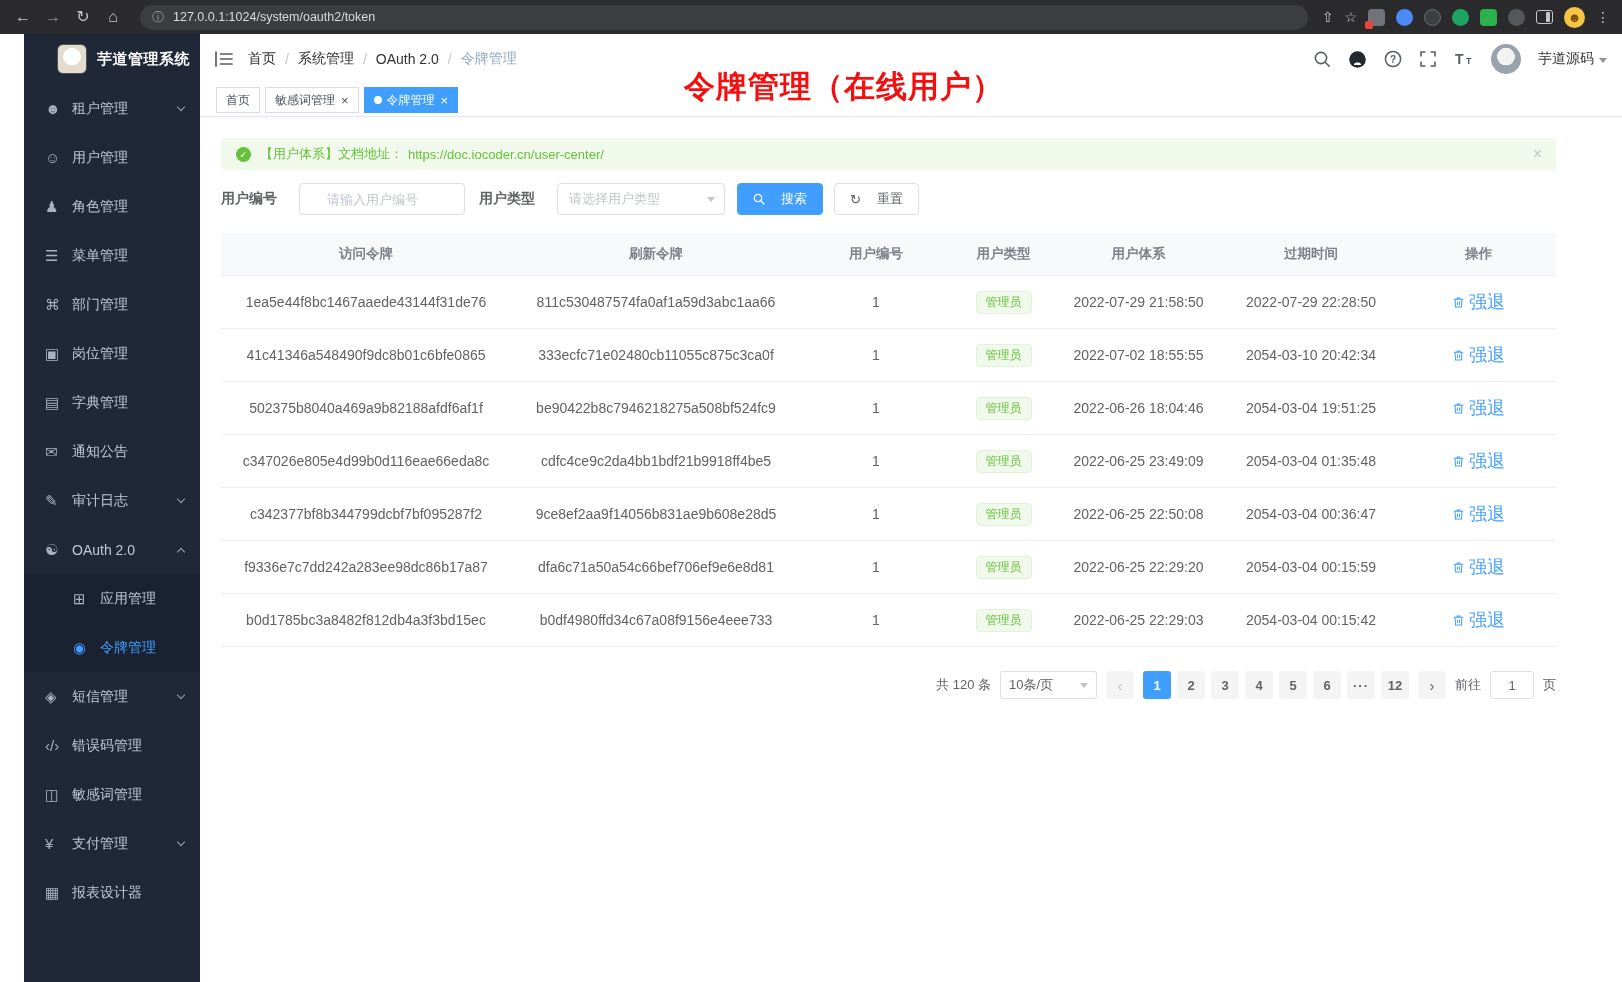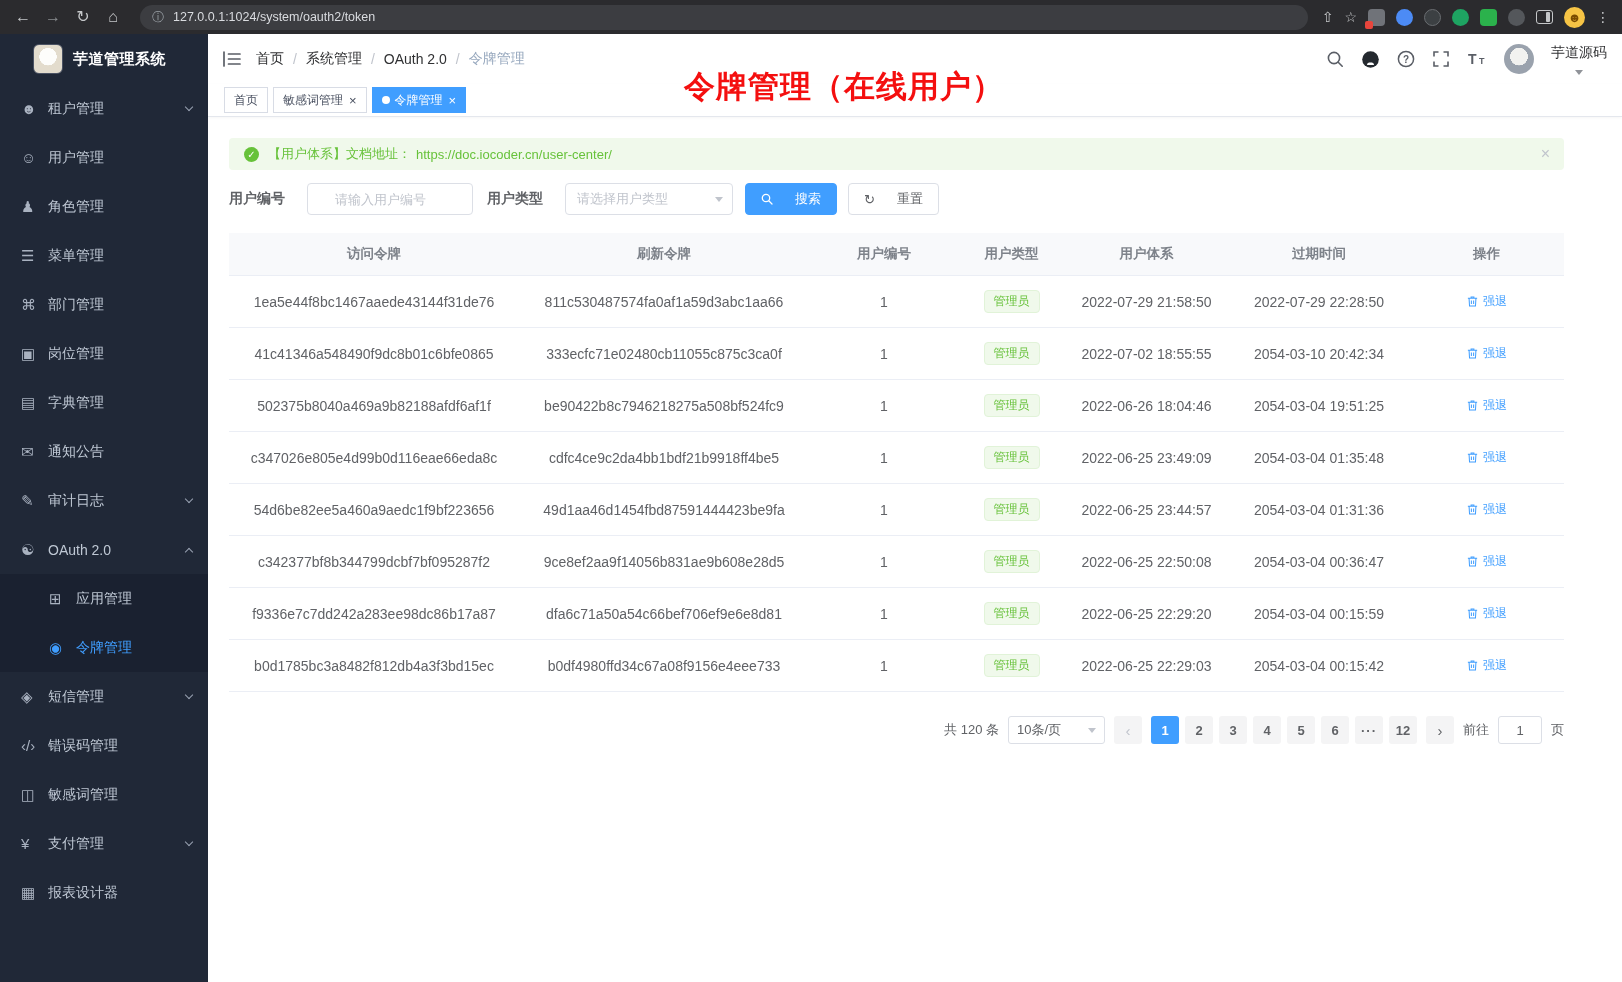--- a/index.html
+++ b/index.html
@@ -19,21 +19,21 @@
   .ext.sq { border-radius:4px; }
   .ext .badge-dot { position:absolute; left:-3px; bottom:-3px; width:8px; height:8px; border-radius:2px; background:#e8453c; }
   .split-ic { width:17px; height:14px; border:1.6px solid #c5c7c9; border-radius:3px; position:relative; cursor:pointer; }
   .split-ic::after { content:""; position:absolute; right:2px; top:1px; bottom:1px; width:4px; background:#c5c7c9; border-radius:1px; }
   .smiley { width:21px; height:21px; border-radius:50%; background:#f6c445; color:#7a4b00; font-size:13px; display:flex; align-items:center; justify-content:center; cursor:pointer; }
 
   
   .app { display:flex; height:948px; }
 
   
-  .sidebar { width:208px; background:#202837; flex-shrink:0; display:flex; flex-direction:column; overflow:hidden; }
+  .sidebar { width:176px; background:#202837; flex-shrink:0; display:flex; flex-direction:column; overflow:hidden;margin-left:24px; }
   .logo { height:50px; display:flex; align-items:center; padding-left:33px; gap:10px; flex-shrink:0; }
   .logo-img { width:30px; height:30px; border-radius:6px; background:radial-gradient(circle at 50% 42%, #fdfdfb 0 40%, #e3dccd 41% 100%); border:1px solid #4a5263; }
   .logo-title { color:#fff; font-size:15px; font-weight:700; letter-spacing:.5px; }
   .menu-item { height:49px; display:flex; align-items:center; padding:0 16px 0 21px; color:#bfc8d4; font-size:14px; cursor:pointer; flex-shrink:0; }
   .mi-icon { width:27px; font-size:15px; color:#a9b2c0; flex-shrink:0; }
   .menu-item.sub { background:#1a2130; padding-left:49px; }
   .menu-item.active, .menu-item.active .mi-icon { color:#409eff; }
   .chev { margin-left:auto; width:6px; height:6px; border-right:1.5px solid #99a2b2; border-bottom:1.5px solid #99a2b2; }
   .chev.down { transform:rotate(45deg); margin-top:-3px; }
   .chev.up { transform:rotate(-135deg); margin-top:4px; }
@@ -42,21 +42,21 @@
   .main { flex:1; min-width:0; display:flex; flex-direction:column; background:#fff; }
   .navbar { height:50px; display:flex; align-items:center; padding:0 15px; flex-shrink:0; }
   .hamburger { display:flex; cursor:pointer; }
   .breadcrumb { display:flex; align-items:center; gap:9px; margin-left:15px; font-size:14px; color:#303133; }
   .bc-sep { color:#c0c4cc; }
   .bc-item { cursor:pointer; }
   .bc-item.last { color:#97a8be; cursor:default; }
   .nav-tools { margin-left:auto; display:flex; align-items:center; gap:17px; }
   .tool-icon { display:flex; color:#5a5e66; cursor:pointer; }
   .nav-avatar { width:30px; height:30px; border-radius:50%; background:radial-gradient(circle at 50% 42%, #f2f2f0 0 38%, #9aa2ad 39% 100%); cursor:pointer; }
-  .nav-user { font-size:14px; color:#303133; display:flex; align-items:center; gap:5px; cursor:pointer;flex-direction:column; }
+  .nav-user { font-size:14px; color:#303133; display:flex; align-items:center; gap:5px; cursor:pointer; }
   .caret-down { width:0; height:0; border-left:4px solid transparent; border-right:4px solid transparent; border-top:5px solid #909399; margin-top:3px; }
 
   .tags-bar { height:33px; display:flex; align-items:center; padding:0 16px; border-bottom:1px solid #e4e7ed; box-shadow:0 1px 3px rgba(0,0,0,.04); flex-shrink:0; }
   .tag { display:inline-flex; align-items:center; height:26px; padding:0 9px; border:1px solid #d8dce5; background:#fff; color:#495060; font-size:12px; margin-right:5px; cursor:pointer; }
   .tag .dot { width:8px; height:8px; border-radius:50%; background:#fff; margin-right:5px; }
   .tag.active { background:#409eff; border-color:#409eff; color:#fff; }
   .tag-close { margin-left:6px; font-size:13px; line-height:1; }
 
   .content { flex:1; overflow:hidden; }
   .page { width:1335px; margin:21px 0 0 21px; }
@@ -70,31 +70,31 @@
 
   
   .filters { display:flex; align-items:center; margin-top:13px; }
   .f-label { font-size:14px; font-weight:700; color:#606266; margin-right:22px; }
   .f-label.second { margin-left:14px; }
   .f-input { width:166px; height:32px; border:1px solid #dcdfe6; border-radius:4px; padding:0 27px; font-size:13px; color:#606266; outline:none; font-family:inherit; }
   .f-input::placeholder { color:#c0c4cc; }
   .f-select { width:168px; height:32px; border:1px solid #dcdfe6; border-radius:4px; padding:0 9px 0 11px; display:flex; align-items:center; justify-content:space-between; cursor:pointer; background:#fff; }
   .f-placeholder { font-size:13px; color:#c0c4cc; }
   .select-caret { width:0; height:0; border-left:4.5px solid transparent; border-right:4.5px solid transparent; border-top:5px solid #c0c4cc; }
-  .btn { height:32px; border-radius:4px; font-size:13px; display:inline-flex; align-items:center; gap:22px; padding:0 15px; cursor:pointer; border:1px solid transparent; font-family:inherit; }
+  .btn { height:32px; border-radius:4px; font-size:13px; display:inline-flex; align-items:center; gap:16px; padding:0 15px; cursor:pointer; border:1px solid transparent; font-family:inherit; }
   .btn.primary { background:#409eff; color:#fff; margin-left:12px; border-color:#409eff; }
   .btn.plain { background:#fff; color:#606266; border-color:#dcdfe6; margin-left:11px; }
   .reset-ic { font-size:13px; }
 
   
   .token-table { width:100%; border-collapse:collapse; margin-top:18px; table-layout:fixed; }
   .token-table th { background:#f8f9fb; color:#7d828a; font-weight:700; font-size:13.5px; padding:12px 0; border-bottom:1px solid #ebeef5; text-align:center; }
   .token-table td { padding:14px 0; border-bottom:1px solid #ebeef5; color:#606266; font-size:14px; text-align:center; white-space:nowrap; overflow:hidden; }
   .badge { display:inline-block; padding:2px 9px; font-size:12px; color:#67c23a; background:#f0f9eb; border:1px solid #e1f3d8; border-radius:4px; line-height:17px; }
-  .action-link { color:#409eff; font-size:12px; display:inline-flex; align-items:center; gap:4px; cursor:pointer; }
+  .action-link { color:#409eff; font-size:18px; display:inline-flex; align-items:center; gap:4px; cursor:pointer; }
   .trash-icon { display:block; }
 
   
   .pagination { display:flex; align-items:center; justify-content:flex-end; gap:9px; margin-top:24px; font-size:13px; color:#606266; }
   .pg-size { width:97px; height:28px; border:1px solid #dcdfe6; border-radius:3px; display:flex; align-items:center; justify-content:space-between; padding:0 8px; cursor:pointer; background:#fff; }
   .pager { display:flex; gap:6px; }
   .page-btn { min-width:28px; height:28px; background:#f4f4f5; border:none; border-radius:3px; color:#606266; font-size:13px; font-weight:600; cursor:pointer; font-family:inherit; padding:0 6px; }
   .page-btn.active { background:#409eff; color:#fff; }
   .page-btn.nav { font-size:15px; font-weight:400; }
   .page-btn.prev { color:#c0c4cc; }
@@ -390,34 +390,20 @@
                 <td>2022-06-25 23:49:09</td>
                 <td>2054-03-04 01:35:48</td>
                 <td><span class="action-link">
                     <svg class="trash-icon" width="13" height="13" viewBox="0 0 14 14">
                       <path d="M2 3.5h10M5.5 3.5V2.2h3v1.3M3.3 3.5l.5 8.3h6.4l.5-8.3M5.8 5.8v3.8M8.2 5.8v3.8" fill="none" stroke="currentColor" stroke-width="1.1"></path>
                     </svg>
                     <span>强退</span>
                   </span></td>
               </tr>
               <tr>
-                <td>54d6be82ee5a460a9aedc1f9bf223656</td>
-                <td>49d1aa46d1454fbd87591444423be9fa</td>
-                <td>1</td>
-                <td><span class="badge">管理员</span></td>
-                <td>2022-06-25 23:44:57</td>
-                <td>2054-03-04 01:31:36</td>
-                <td><span class="action-link">
-                    <svg class="trash-icon" width="13" height="13" viewBox="0 0 14 14">
-                      <path d="M2 3.5h10M5.5 3.5V2.2h3v1.3M3.3 3.5l.5 8.3h6.4l.5-8.3M5.8 5.8v3.8M8.2 5.8v3.8" fill="none" stroke="currentColor" stroke-width="1.1"></path>
-                    </svg>
-                    <span>强退</span>
-                  </span></td>
-              </tr>
-              <tr>
                 <td>c342377bf8b344799dcbf7bf095287f2</td>
                 <td>9ce8ef2aa9f14056b831ae9b608e28d5</td>
                 <td>1</td>
                 <td><span class="badge">管理员</span></td>
                 <td>2022-06-25 22:50:08</td>
                 <td>2054-03-04 00:36:47</td>
                 <td><span class="action-link">
                     <svg class="trash-icon" width="13" height="13" viewBox="0 0 14 14">
                       <path d="M2 3.5h10M5.5 3.5V2.2h3v1.3M3.3 3.5l.5 8.3h6.4l.5-8.3M5.8 5.8v3.8M8.2 5.8v3.8" fill="none" stroke="currentColor" stroke-width="1.1"></path>
                     </svg>

